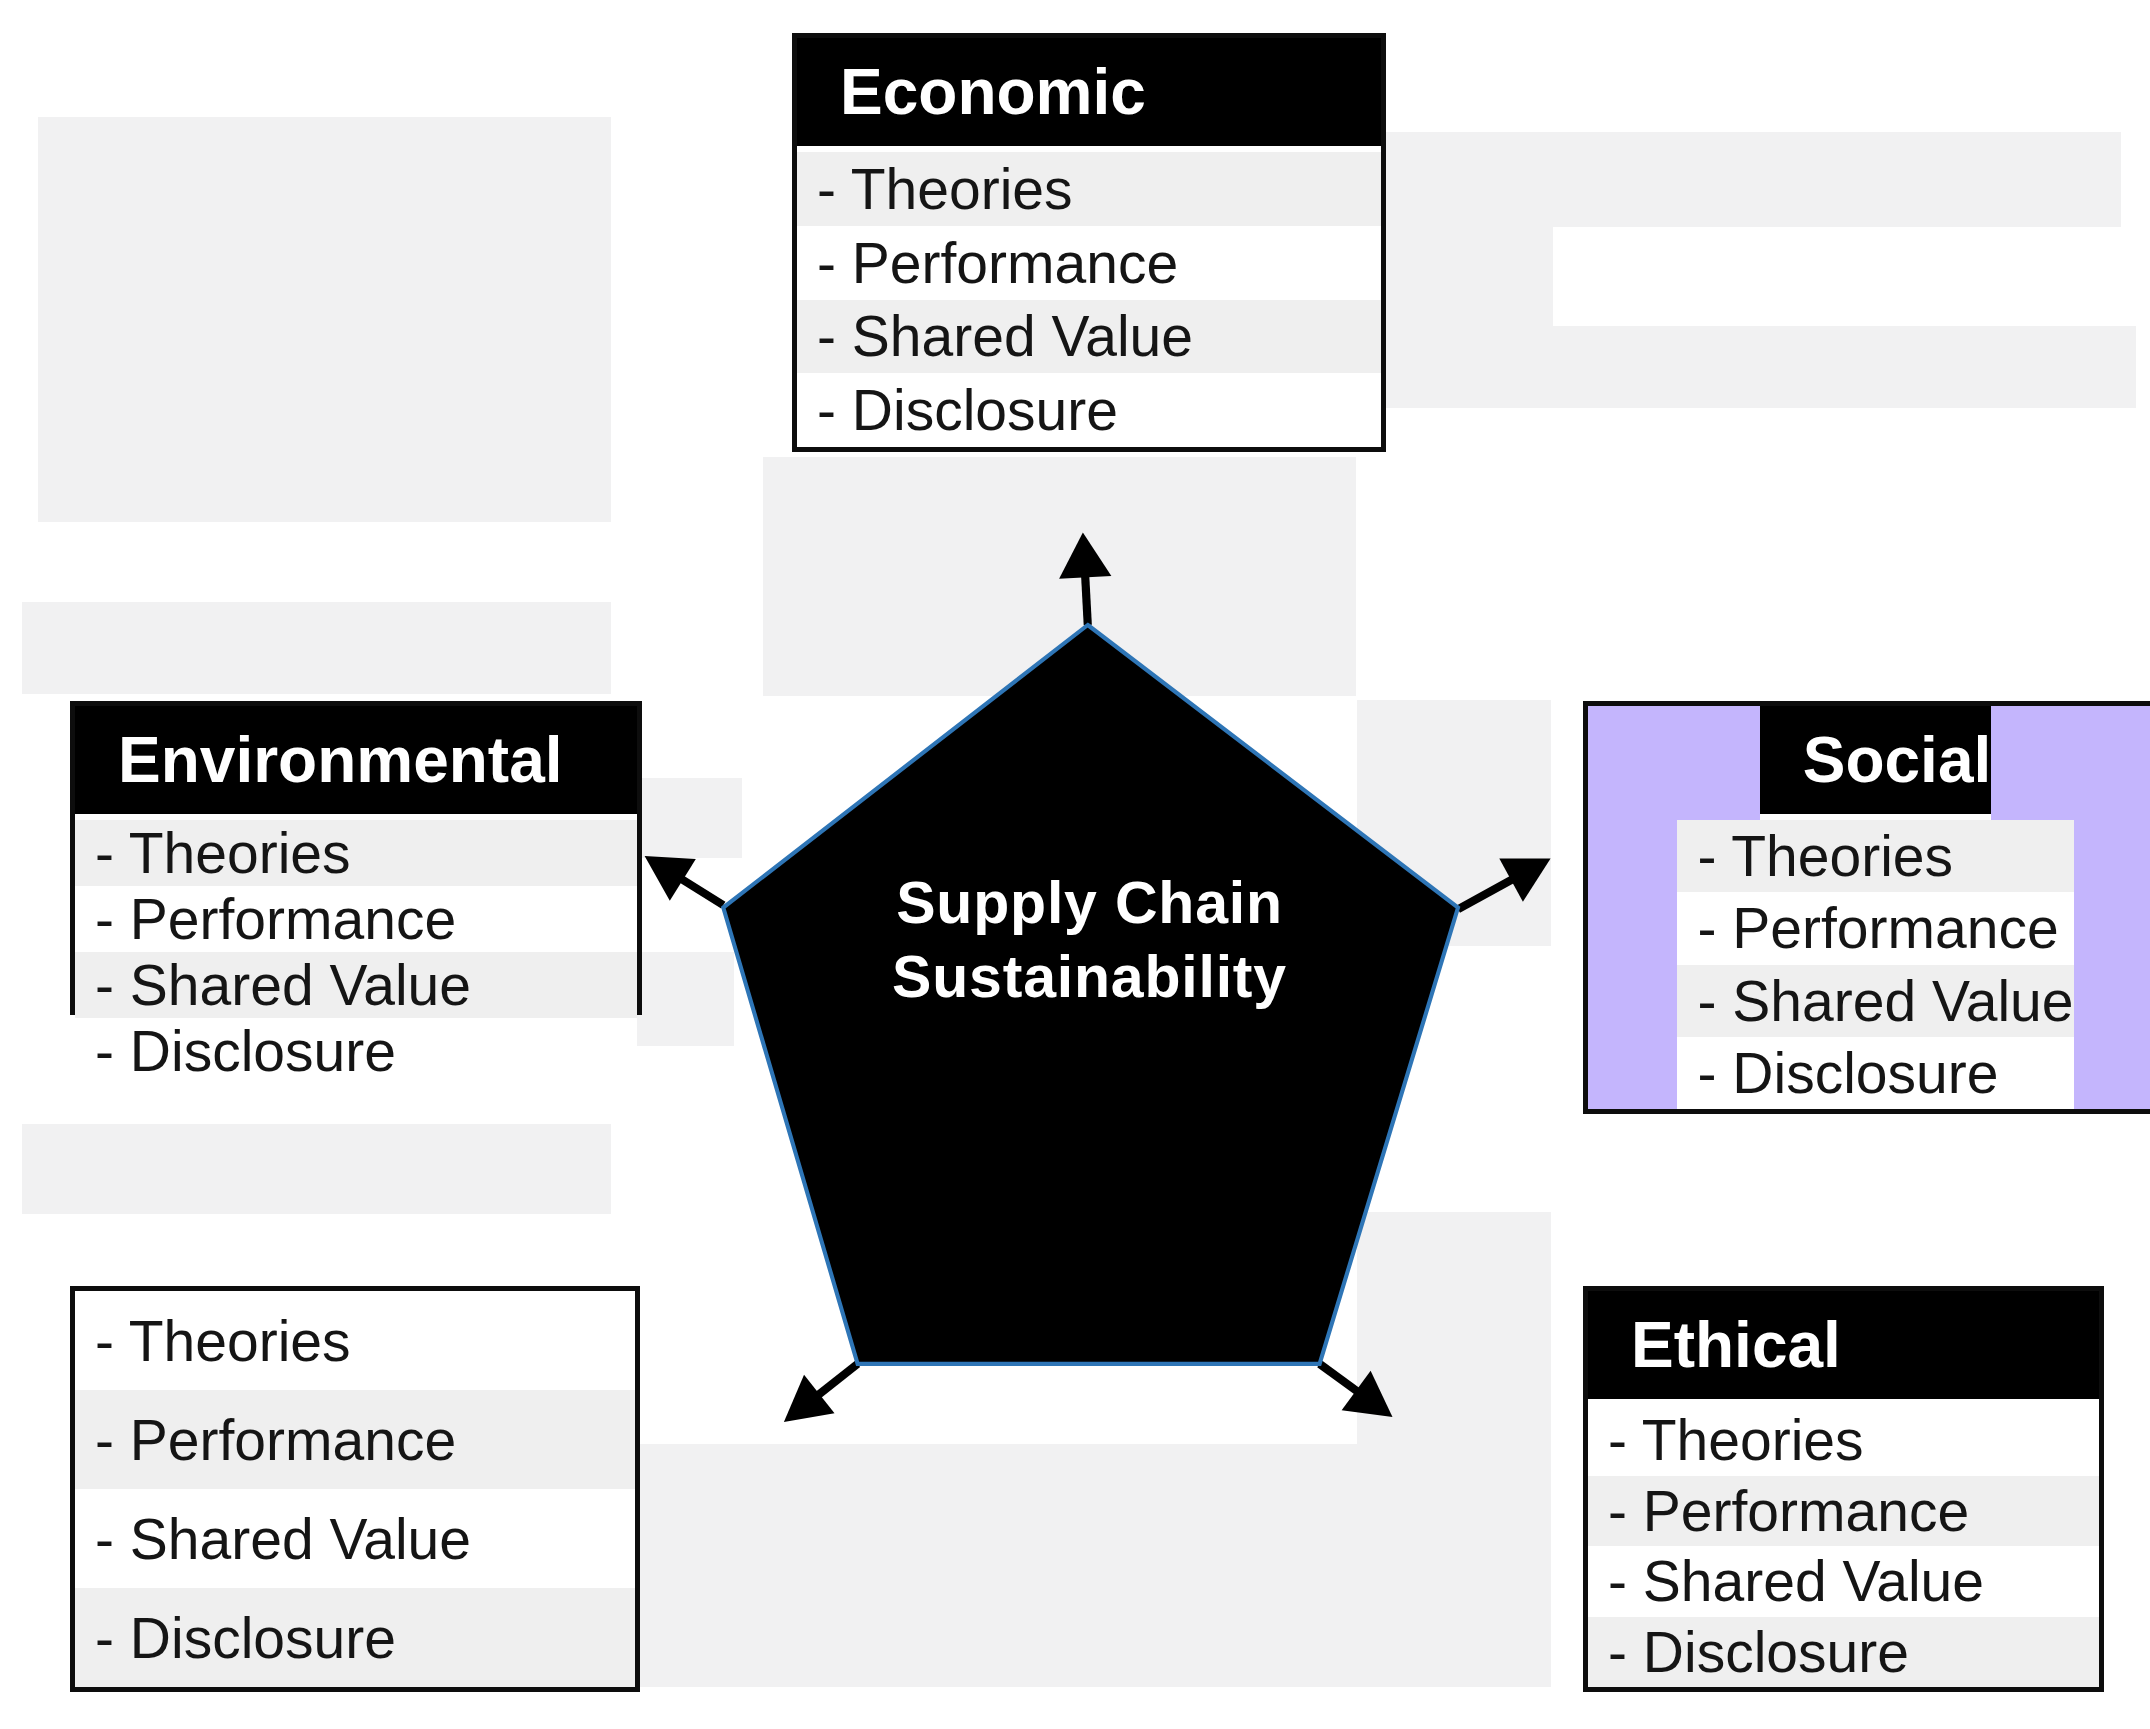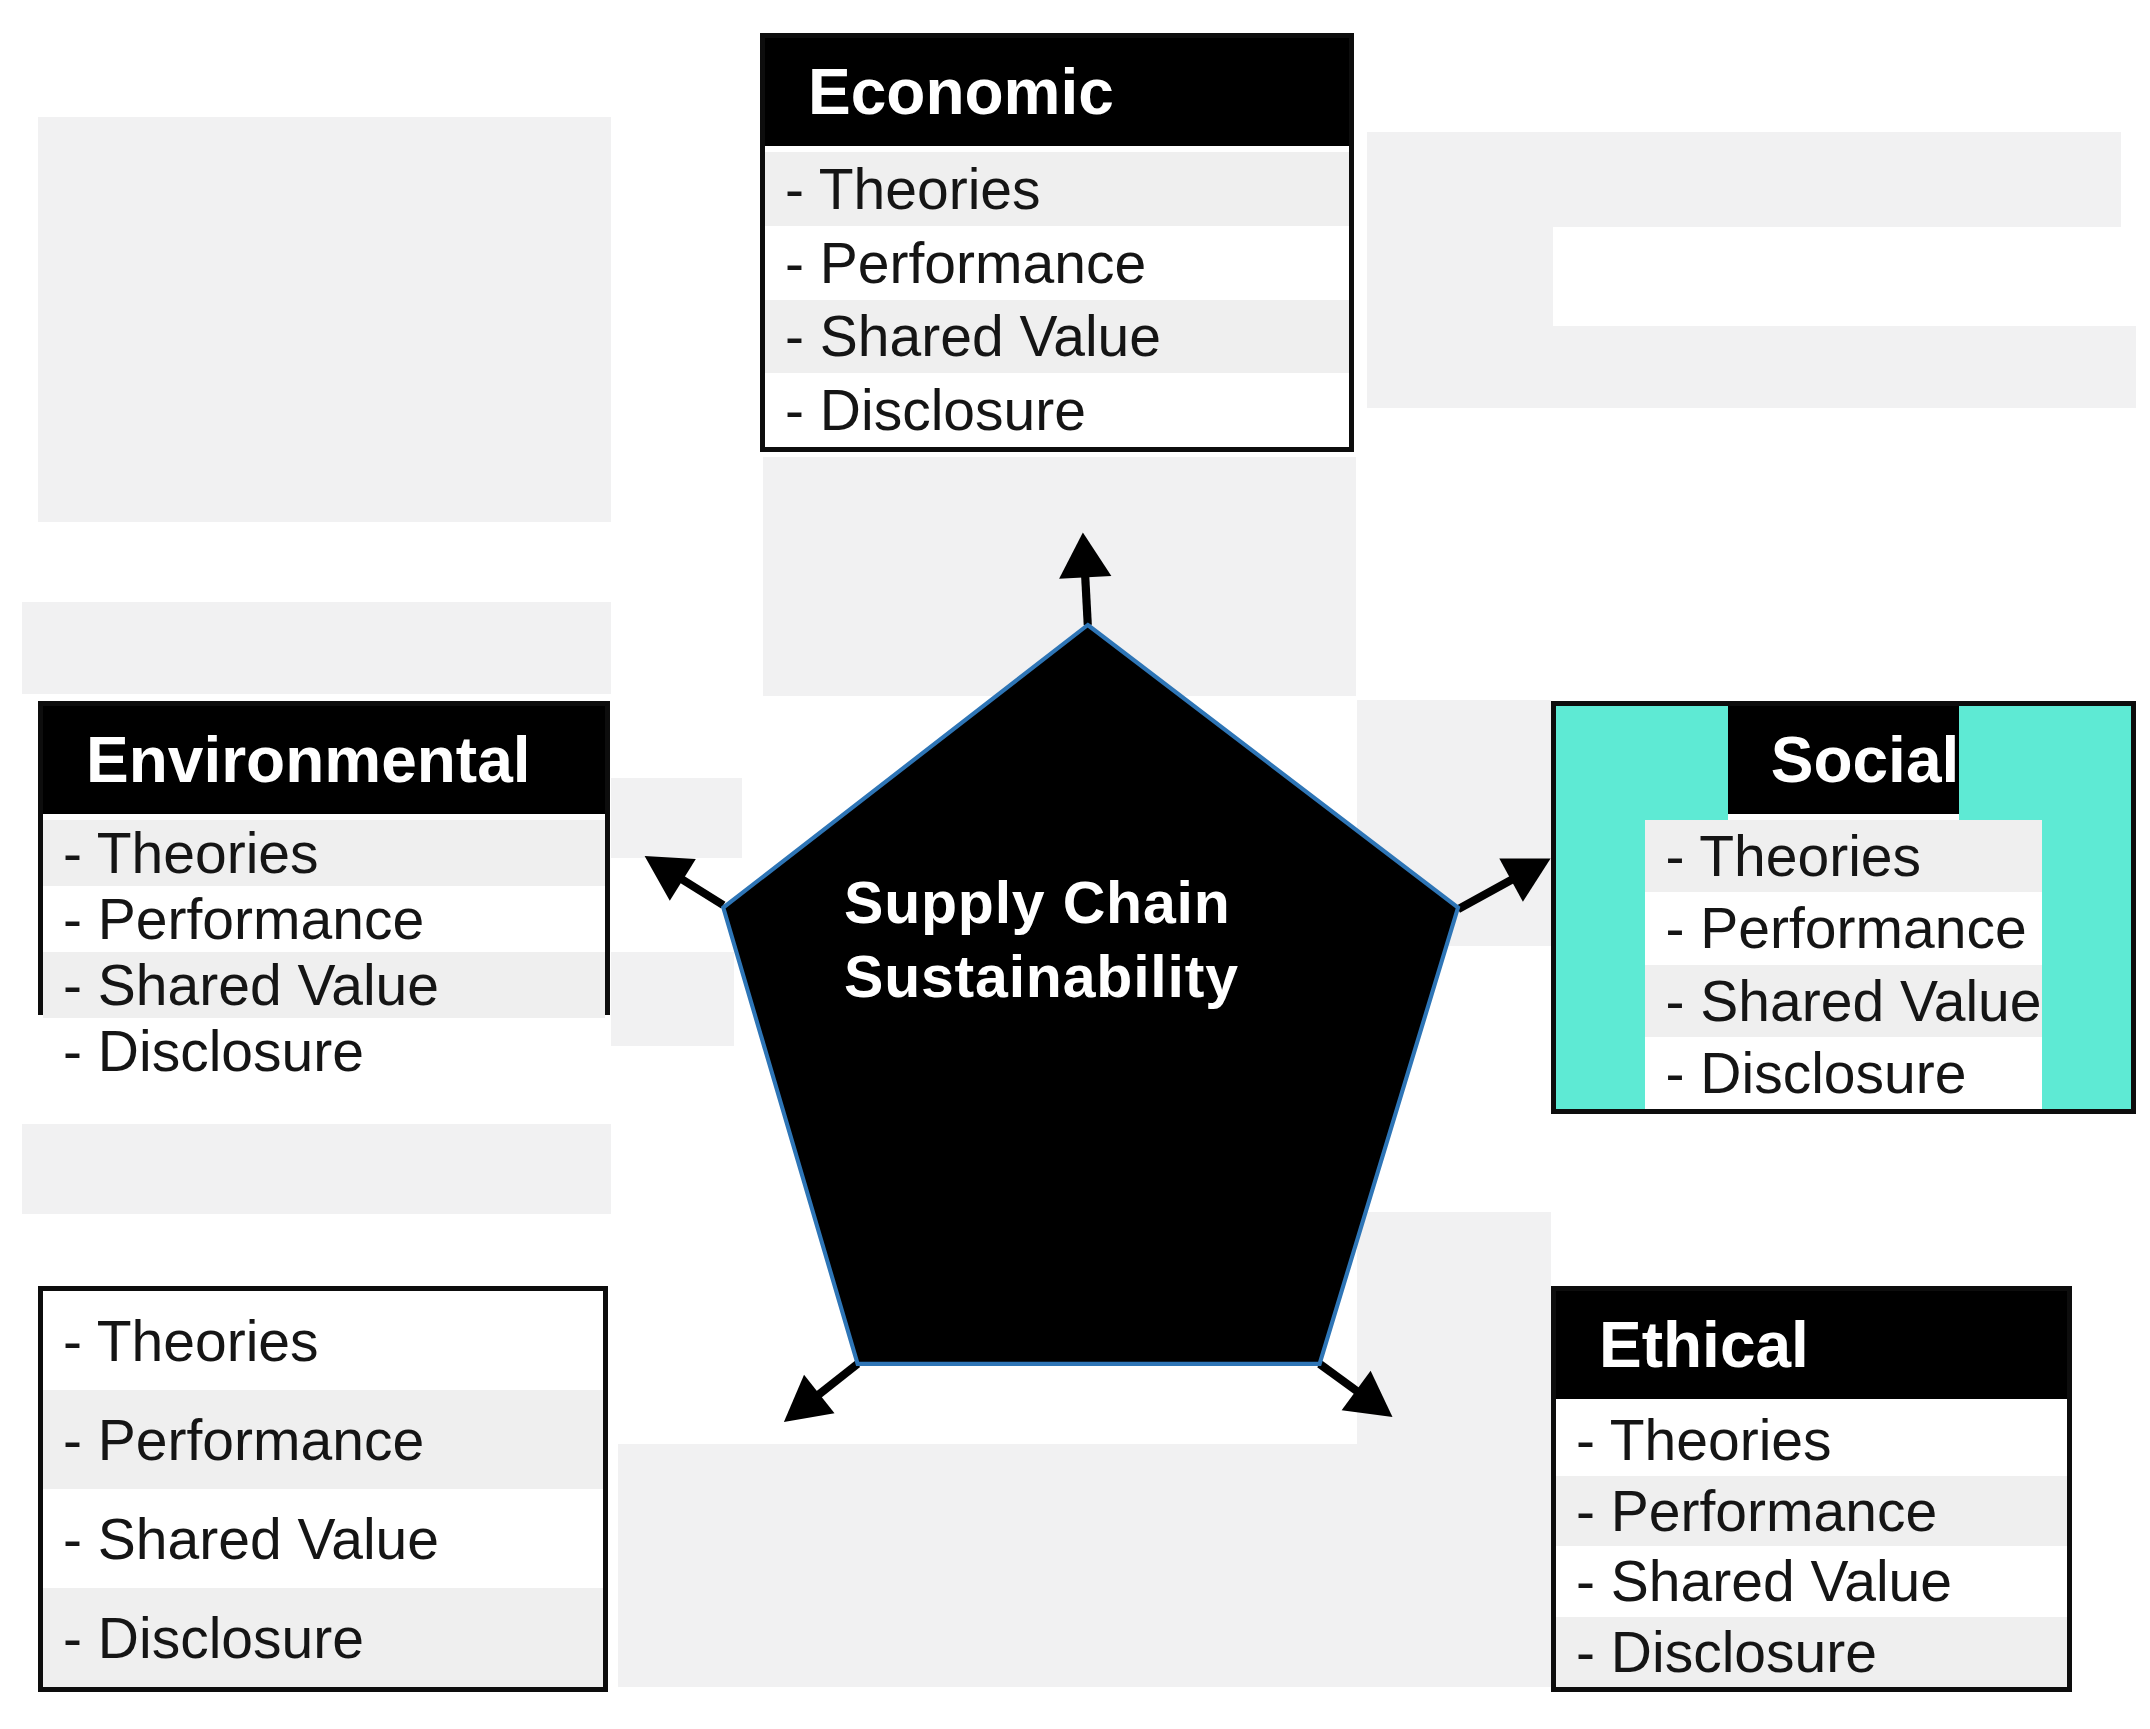--- a/index.html
+++ b/index.html
@@ -25,30 +25,32 @@
   .pentagon-label {
     position: absolute;
     left: 844px;
     top: 866px;
     width: 491px;
     z-index: 3;
     color: #ffffff;
     font-size: 59px;
     font-weight: 700;
     line-height: 74px;
+    text-align: center;
     letter-spacing: 0.8px;
   }
   .box {
     position: absolute;
     z-index: 4;
     box-sizing: border-box;
     border: 5.7px solid #0d0d0d;
-    background: #5eead4;
+    background: #c4b5fd;
     display: flex;
     flex-direction: column;
+    margin-left: 32px;
   }
   .box-header {
     height: 108px;
     flex: 0 0 auto;
     background: #000000;
     color: #ffffff;
     font-size: 64px;
     font-weight: 700;
     line-height: 108px;
     padding-left: 43px;

